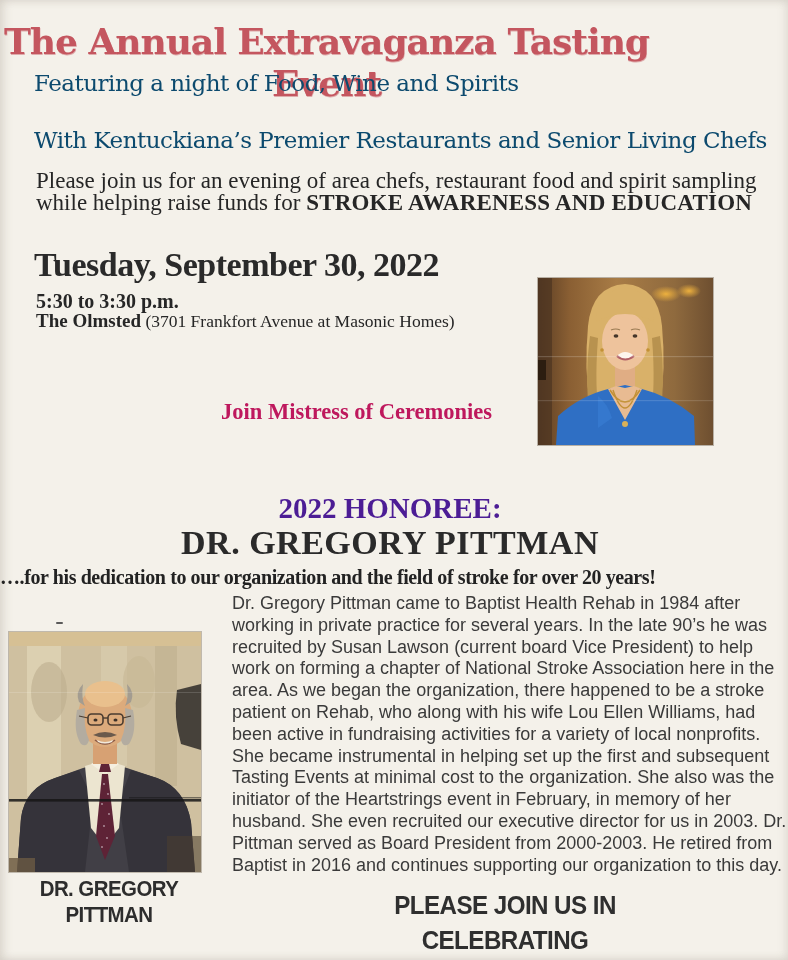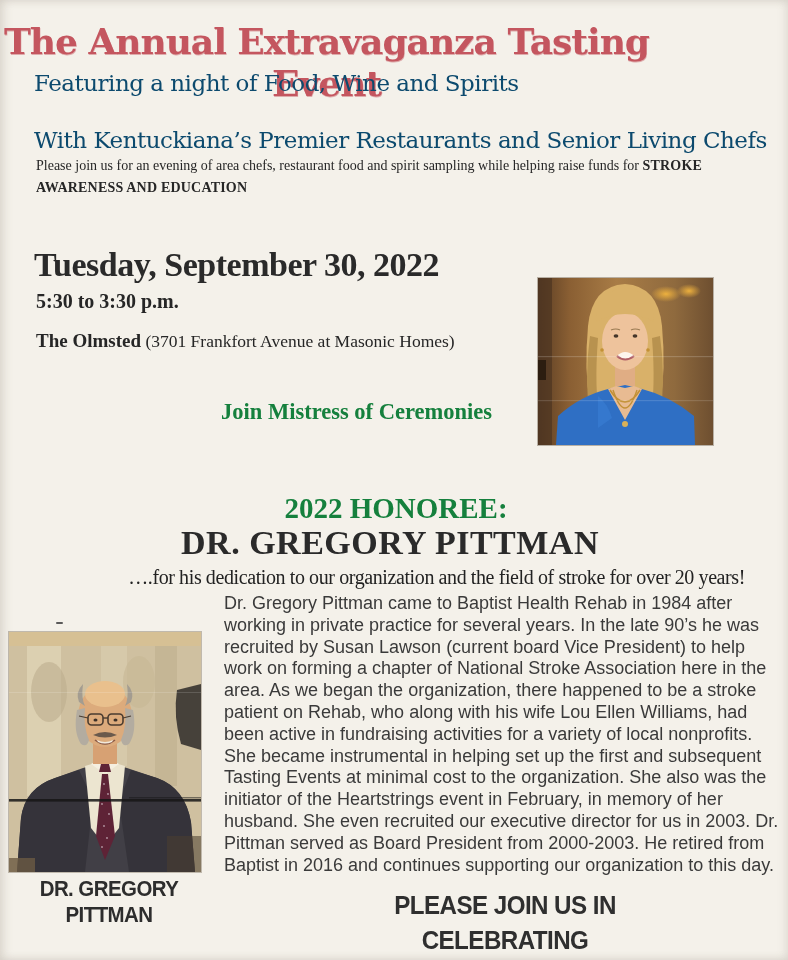--- a/index.html
+++ b/index.html
@@ -23,53 +23,53 @@
   }
   .sub{
     position:absolute;left:34px;
     font-family:"DejaVu Serif", serif;
     font-weight:400;font-size:23px;letter-spacing:-0.5px;
     color:#0c4a6e;
   }
   .sub1{top:70px;}
   .sub2{top:108px;margin-top:19px;}
   .intro{
-    position:absolute;left:36px;top:155px;width:740px;
-    font-size:14px;line-height:22px;margin:0;
+    position:absolute;left:36px;top:170px;width:740px;
+    font-size:23px;line-height:22px;margin:0;
   }
   .intro b{letter-spacing:0.2px;}
   .date{
     position:absolute;left:34px;top:246px;
     font-weight:700;font-size:34px;letter-spacing:-0.5px;color:#2a2a2a;
   }
   .time{position:absolute;left:36px;top:290px;font-weight:700;font-size:20px;}
-  .venue{position:absolute;left:36px;top:330px;font-size:17.5px;text-align:center;}
+  .venue{position:absolute;left:36px;top:310px;font-size:17.5px;text-align:center;}
   .venue b{font-size:19px;}
   .tickets{position:absolute;left:36px;top:357px;font-weight:700;font-size:18.5px;letter-spacing:-0.2px;}
   .mc{
     position:absolute;left:90px;top:398px;width:402px;
-    text-align:right;font-weight:700;font-size:22.5px;line-height:28px;color:#15803d;
+    text-align:right;font-weight:700;font-size:22.5px;line-height:28px;color:#be185d;
   }
   .photo{position:absolute;margin:0;padding:0;line-height:0;}
   .photo-lauren{left:537px;top:277px;width:175px;height:167px;border:1px solid rgba(95,80,60,.4);}
   .photo-pittman{left:8px;top:631px;width:192px;height:240px;border:1px solid rgba(95,80,60,.35);}
   .honoree-heading{
-    position:absolute;left:6px;top:492px;width:780px;text-align:center;
-    font-weight:700;font-size:29px;color:#15803d;
+    position:absolute;left:0;top:492px;width:780px;text-align:center;
+    font-weight:700;font-size:29px;color:#4c1d95;
   }
   .honoree-name{
     position:absolute;left:0;top:524px;width:780px;text-align:center;
     font-weight:700;font-size:34px;letter-spacing:0.5px;color:#2a2a2a;
   }
   .dedication{
-    position:absolute;left:0;top:566px;width:745px;text-align:right;
-    font-weight:400;font-size:20px;letter-spacing:-0.4px;color:#222;
+    position:absolute;left:0;top:566px;width:745px;text-align:left;
+    font-weight:700;font-size:20px;letter-spacing:-0.4px;color:#222;
   }
   .bio{
-    position:absolute;left:224px;top:593px;width:556px;margin:0;
+    position:absolute;left:232px;top:593px;width:556px;margin:0;
     font-family:"Liberation Sans", sans-serif;
     font-size:18px;line-height:21.8px;color:#3a3a3a;
   }
   .caption{
     position:absolute;left:1px;top:876px;width:216px;text-align:center;
     font-family:"Liberation Sans", sans-serif;
     font-weight:700;font-size:22px;letter-spacing:-0.6px;color:#2d2d2d;
     transform:scaleX(0.93);transform-origin:center;
   }
   .footer-call{

